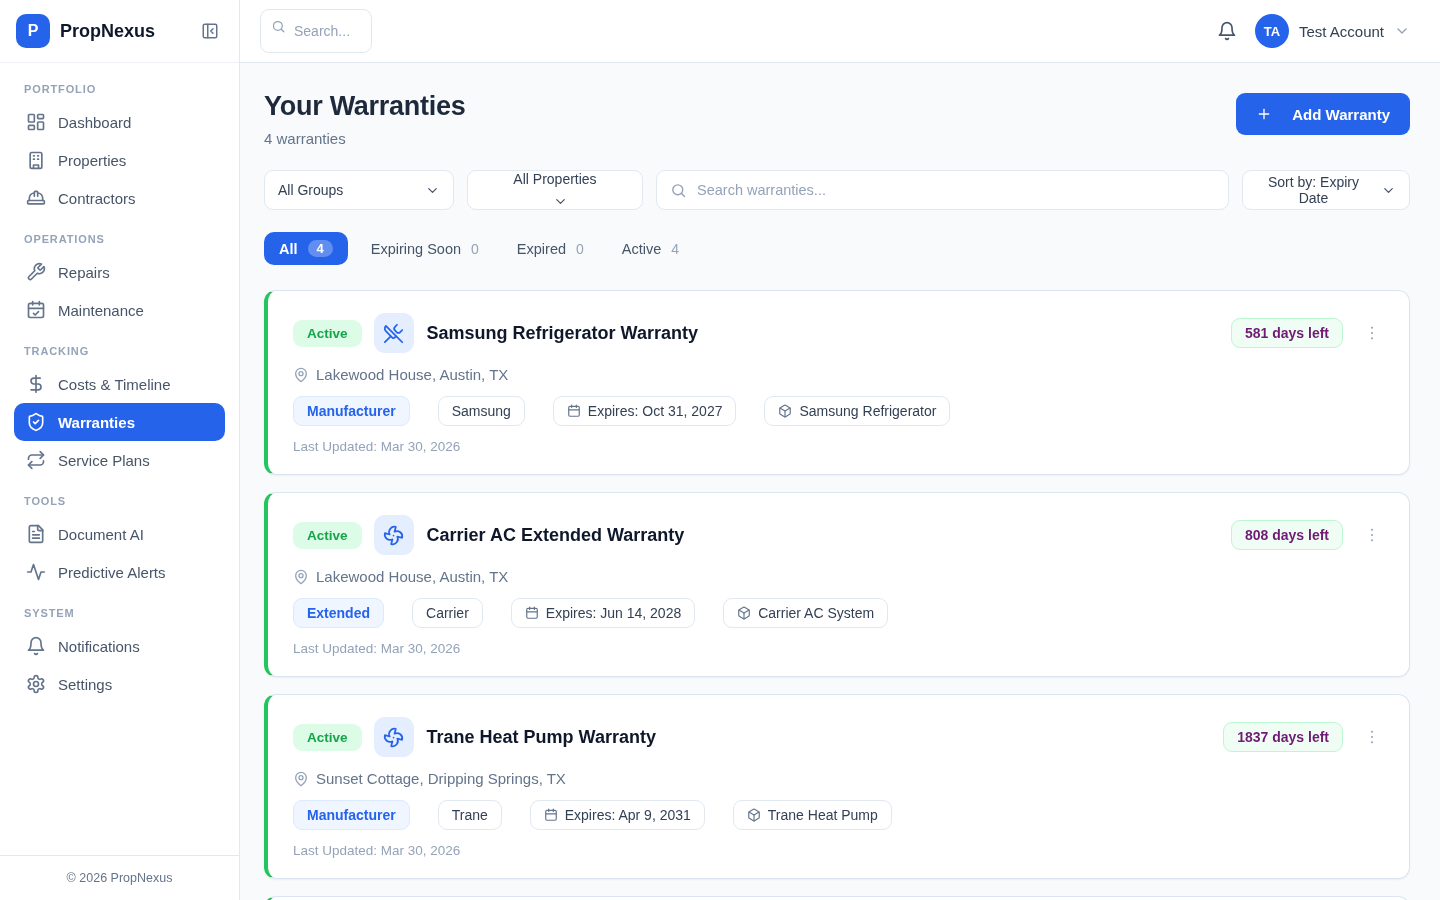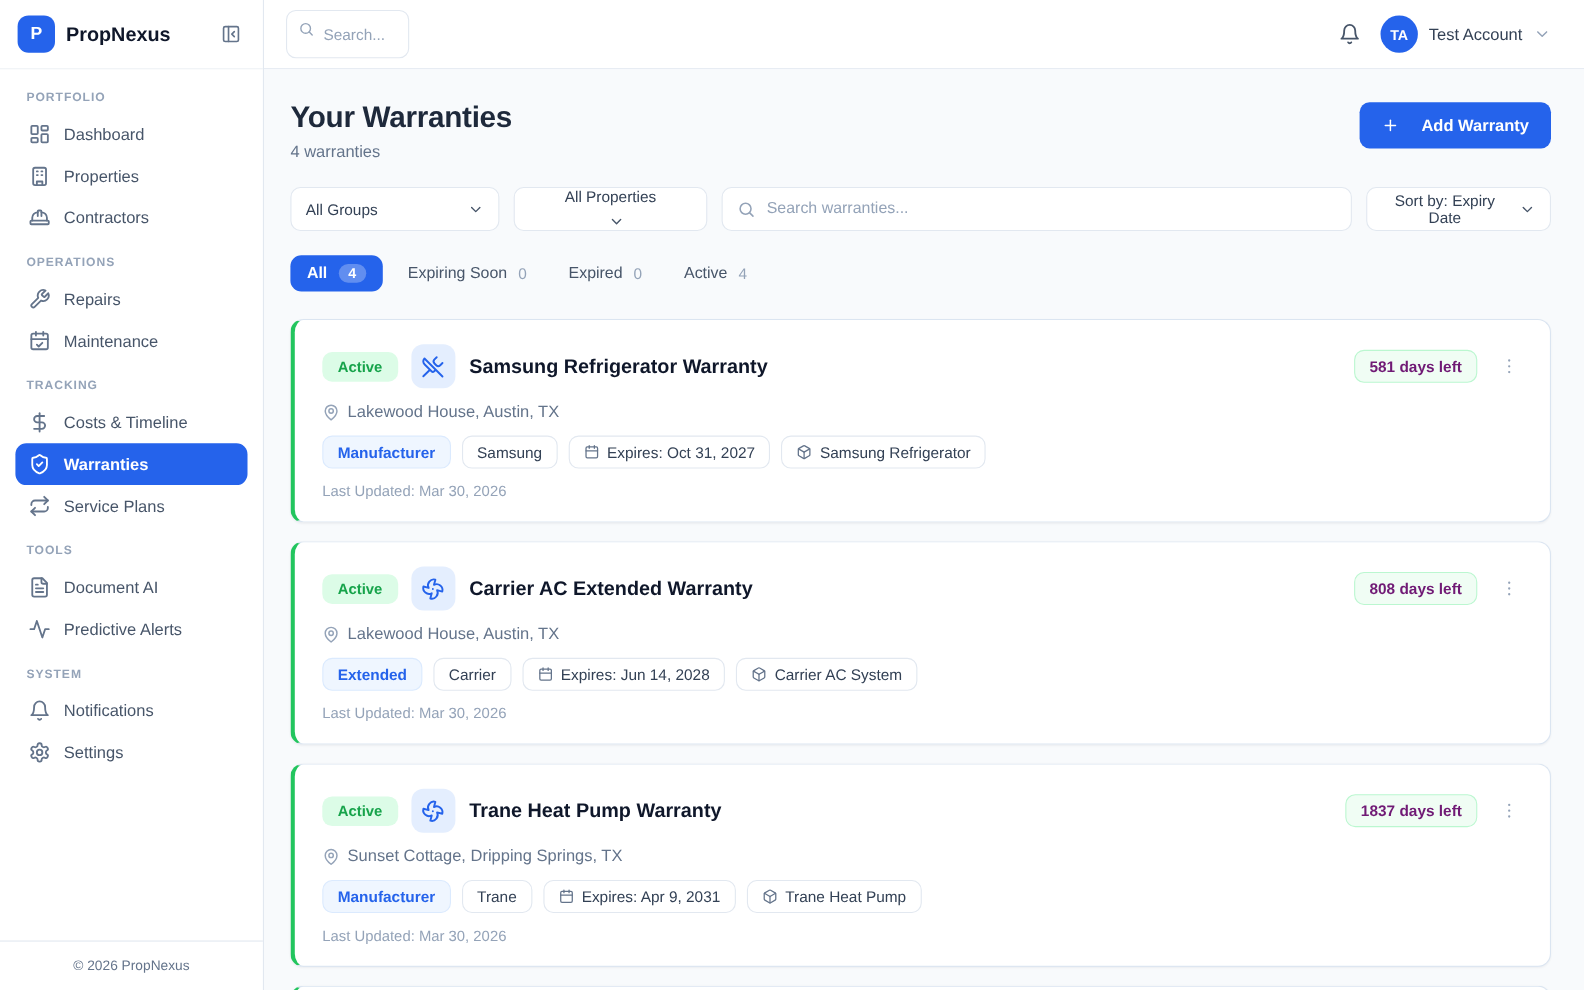--- a/index.html
+++ b/index.html
@@ -155,21 +155,21 @@
     white-space:nowrap;
   }
   .kebab-btn { background:none; border:none; cursor:pointer; color:#94a3b8; padding:2px; }
 
   .card-location {
     display:flex; align-items:center; gap:7px;
     margin-top:13px; color:#64748b; font-size:15px;
   }
   .card-location svg { color:#94a3b8; }
 
-  .card-tags { display:flex; align-items:center; gap:10px; margin-top:13px; }
+  .card-tags { display:flex; align-items:center; gap:28px; margin-top:13px; }
   .pill {
     display:flex; align-items:center; gap:7px;
     background:#fff; border:1px solid #e2e8f0; border-radius:9px;
     font-size:14px; font-weight:500; color:#334155; padding:6px 13px;
     white-space:nowrap;
   }
   .pill svg { color:#64748b; }
   .pill.type-pill {
     background:#eff6ff; border-color:#dbeafe; color:#2563eb; font-weight:700;
   }

